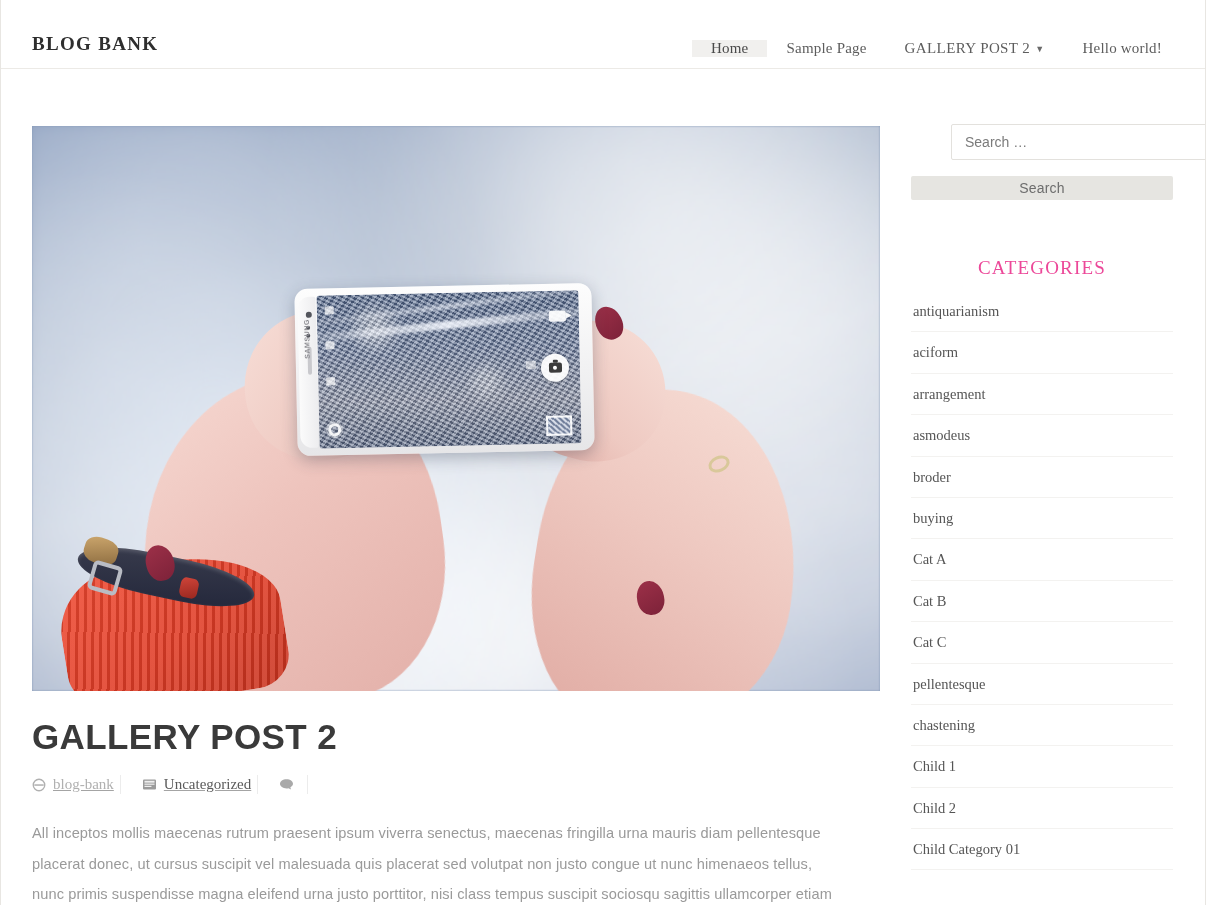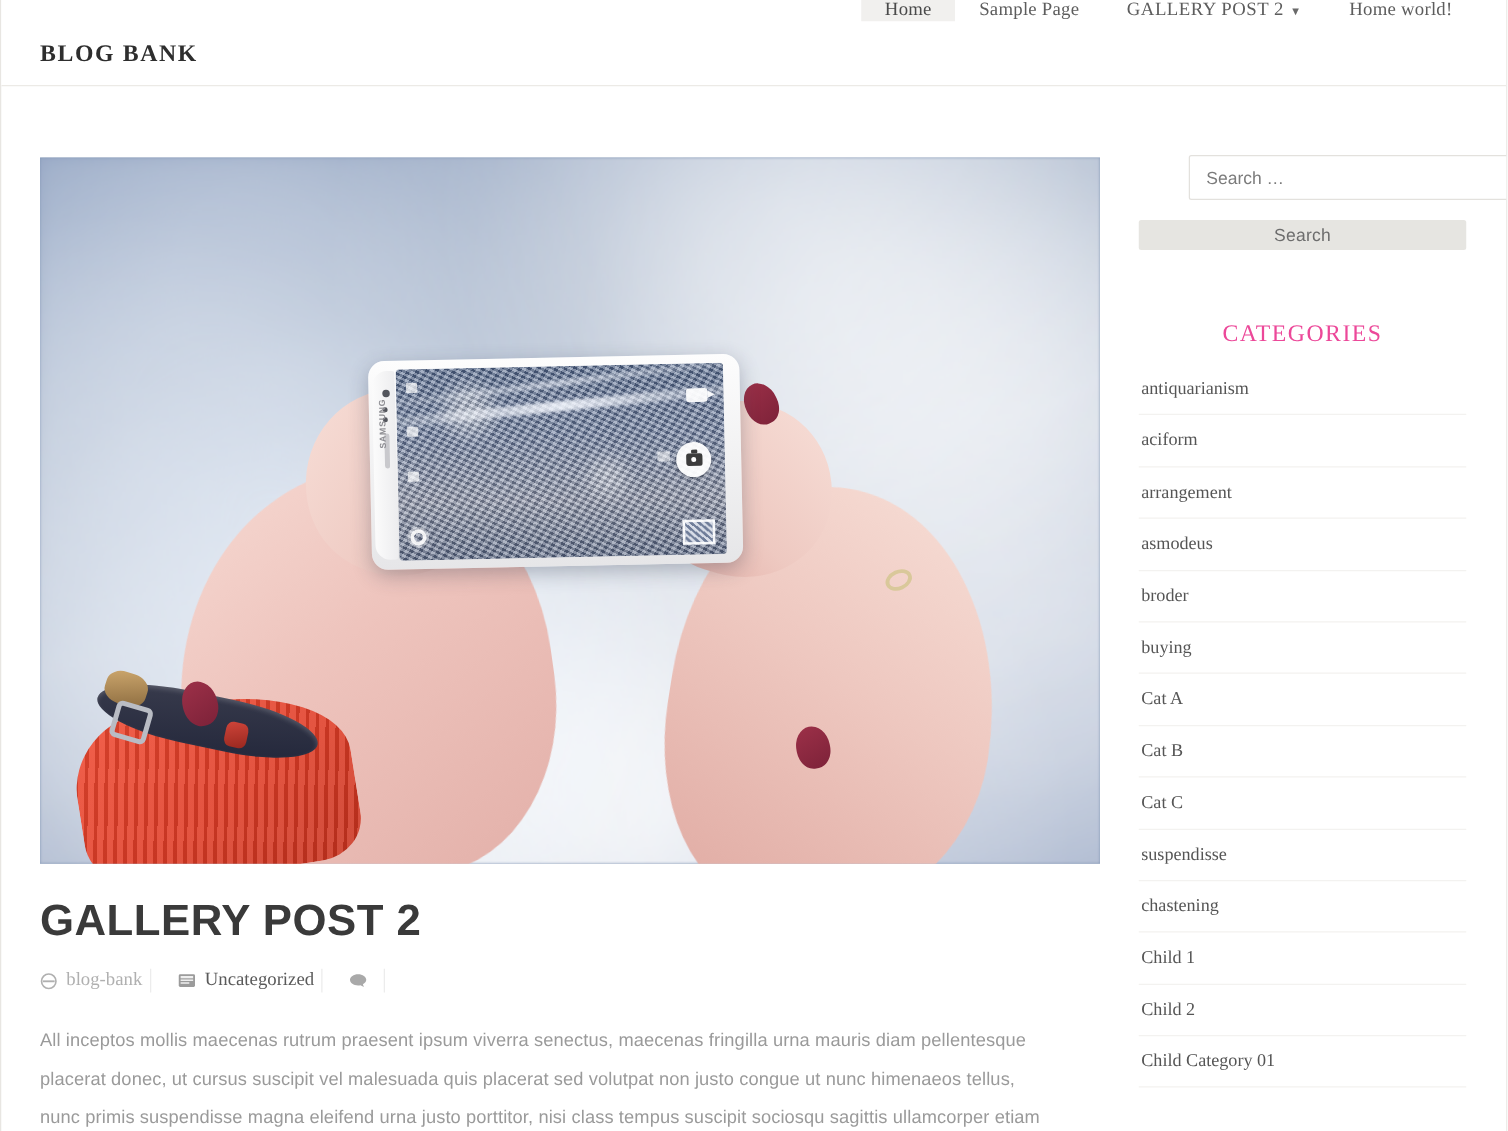--- a/index.html
+++ b/index.html
@@ -41,21 +41,21 @@
     font-weight: 700;
     letter-spacing: 1.3px;
     color: #2e2e2e;
     margin: 0;
     padding: 34px 0 0 31px;
     line-height: 1;
     white-space: nowrap;
   }
   .main-nav {
     display: flex;
-    align-items: flex-start;
+    align-items: flex-end;
     height: 57px;
     padding-right: 24px;
   }
   .nav-item {
     display: flex;
     align-items: center;
     font-family: "Liberation Serif", serif;
     font-size: 15px;
     color: #5d5d5d;
     padding: 0 19px;
@@ -357,20 +357,21 @@
   }
   .meta-item {
     display: flex;
     align-items: center;
     padding-right: 6px;
     margin-right: 21px;
     border-right: 1px solid #ececec;
     cursor: pointer;
     line-height: 1;
     height: 19px;
+    text-decoration: underline;
   }
   .meta-item:last-child { border-right: 1px solid #ececec; }
   .meta-icon { display: inline-flex; align-items: center; margin-right: 7px; }
   .meta-label { white-space: nowrap; }
   .meta-item.author .meta-label { color: #b0b0b0; }
   .meta-item.category .meta-label { color: #5a5a5a; text-align: right; }
 
   .post-excerpt {
     margin-top: 24px;
     font-family: "Liberation Sans", sans-serif;
@@ -444,21 +445,21 @@
         <span>Home</span>
       </a>
       <a class="nav-item">
         <span>Sample Page</span>
       </a>
       <a class="nav-item caps">
         <span>GALLERY POST 2</span>
         <span class="caret">▼</span>
       </a>
       <a class="nav-item">
-        <span>Home world!</span>
+        <span>Hello world!</span>
       </a>
     </nav>
   </header>
 
   <div class="layout">
 
     <main class="content-col">
 
       <div class="featured-image">
         <div class="bokeh-bg"></div>
@@ -555,21 +556,21 @@
         <ul class="category-list">
           <li class="category-item">antiquarianism</li>
           <li class="category-item">aciform</li>
           <li class="category-item">arrangement</li>
           <li class="category-item">asmodeus</li>
           <li class="category-item">broder</li>
           <li class="category-item">buying</li>
           <li class="category-item">Cat A</li>
           <li class="category-item">Cat B</li>
           <li class="category-item">Cat C</li>
-          <li class="category-item">suspendisse</li>
+          <li class="category-item">pellentesque</li>
           <li class="category-item">chastening</li>
           <li class="category-item">Child 1</li>
           <li class="category-item">Child 2</li>
           <li class="category-item">Child Category 01</li>
         </ul>
       </div>
     </aside>
   </div>
 </div>
 

